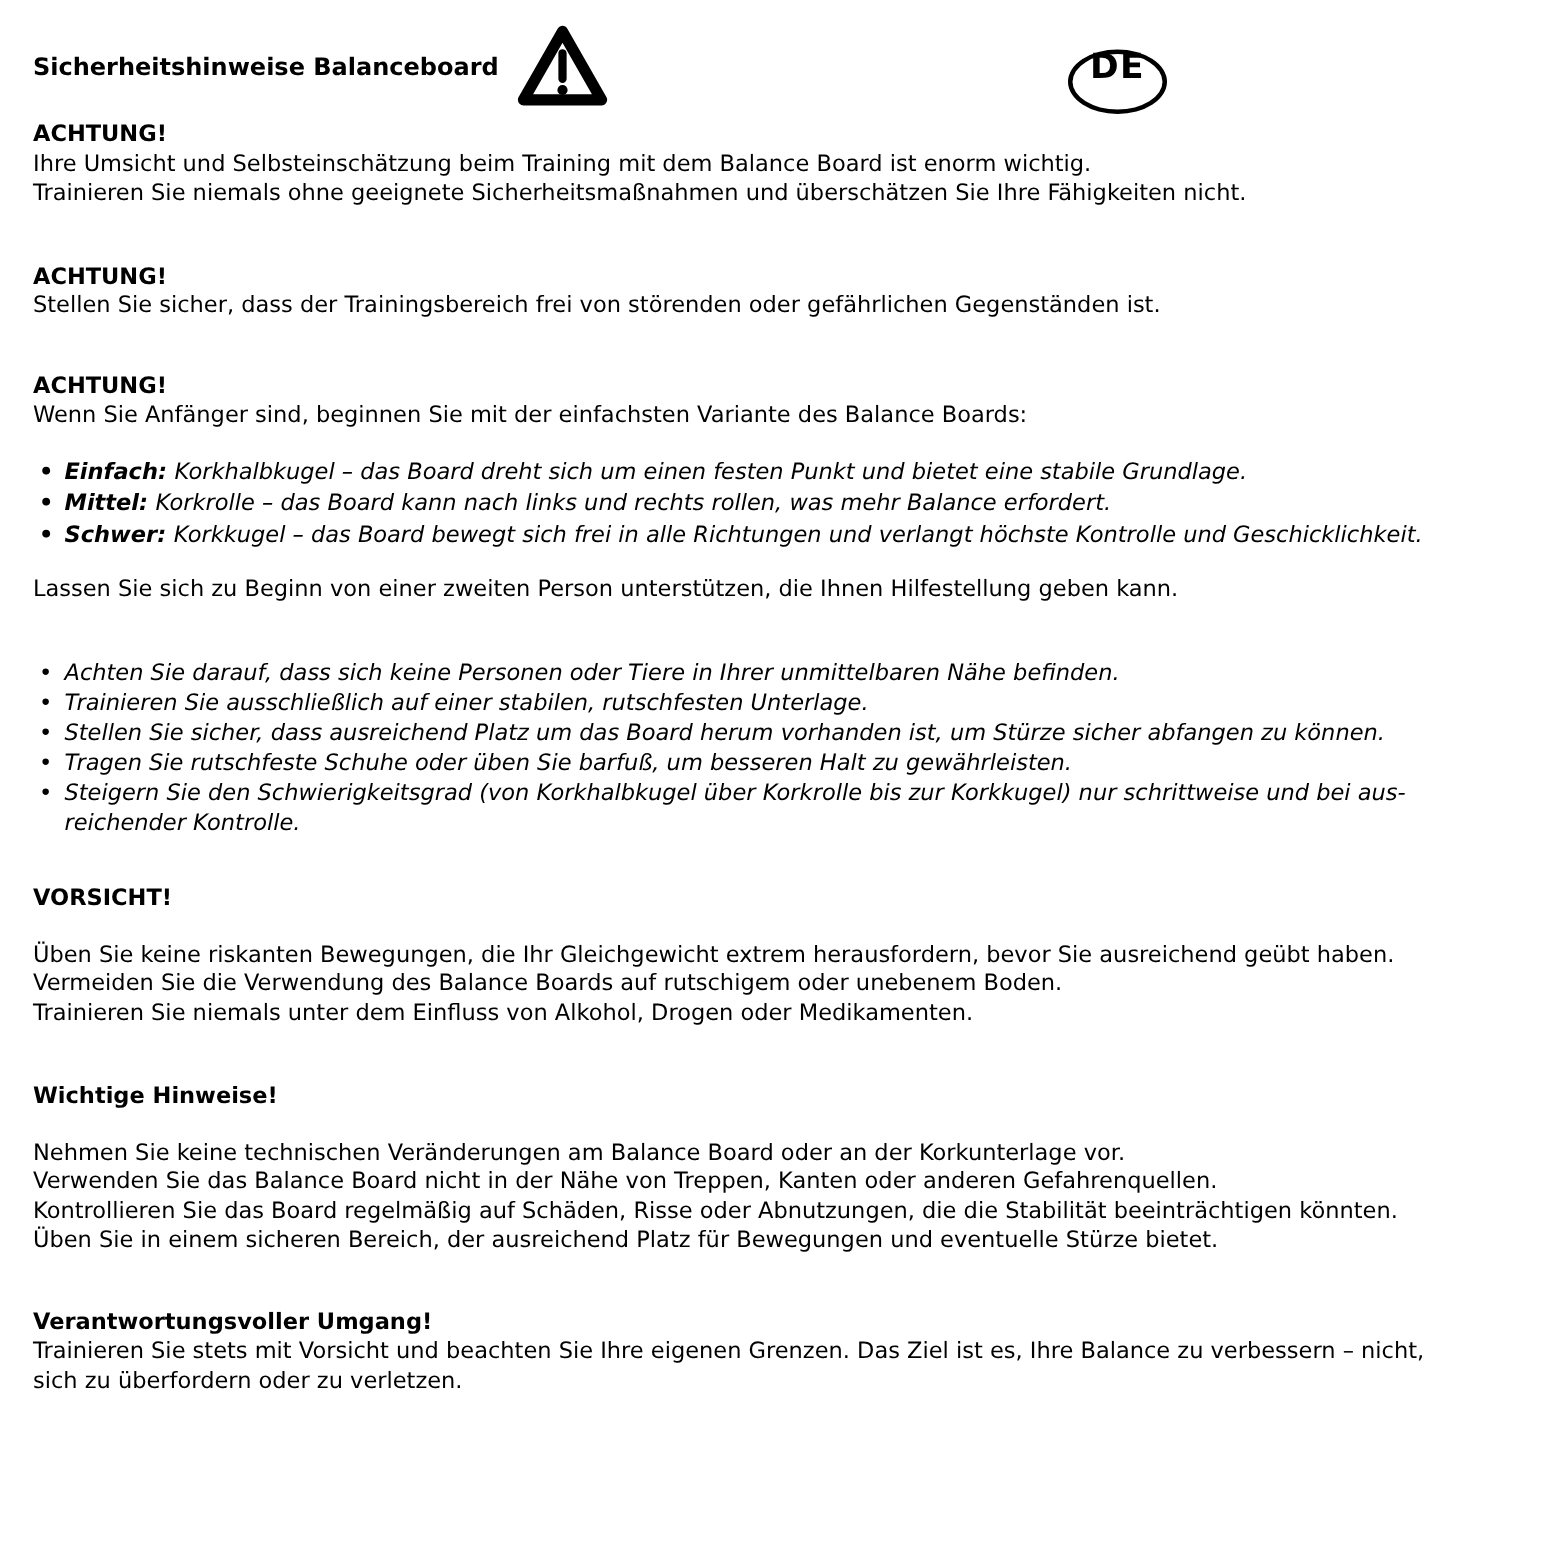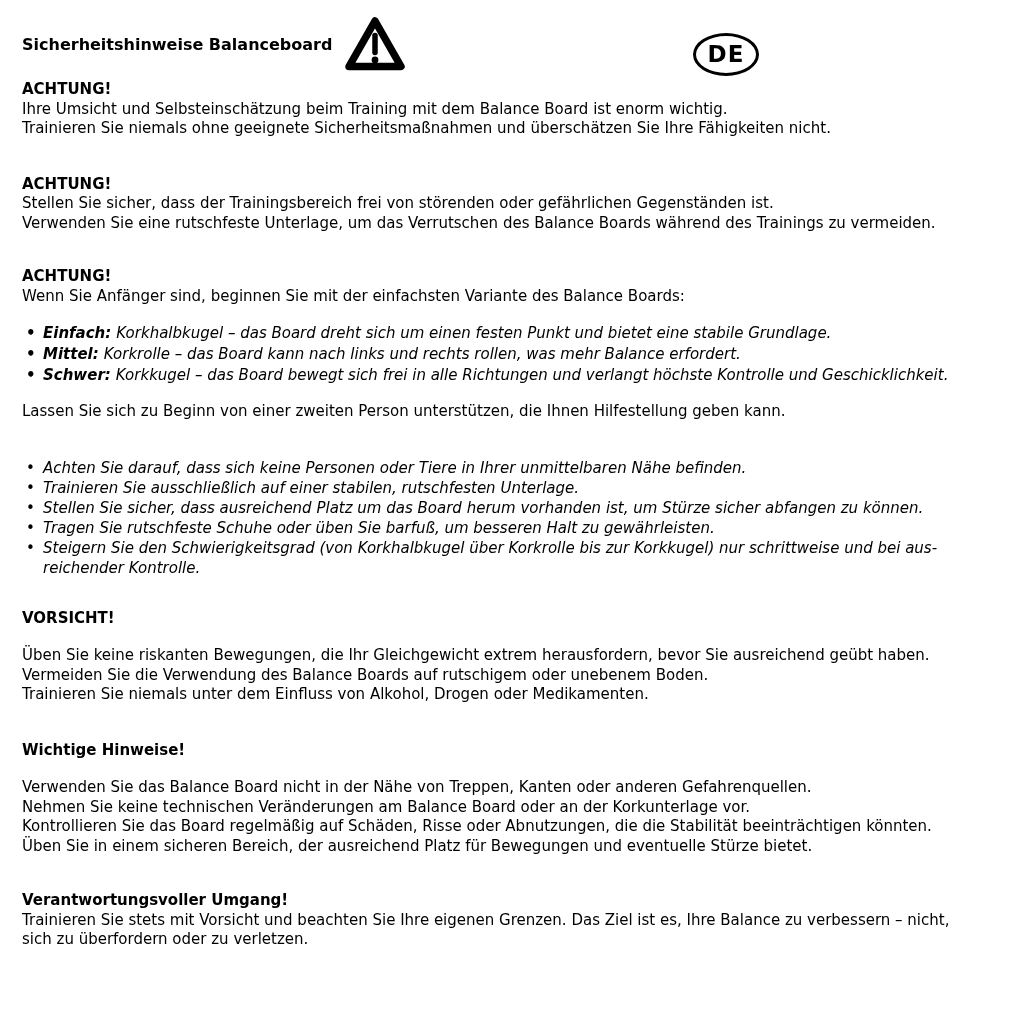--- a/index.html
+++ b/index.html
@@ -11,24 +11,24 @@
     font-size: 15px;
     line-height: 19.5px;
   }
   .page { position: relative; width: 817px; height: 1029px; padding: 14px 26px 0 22px; }
 
   
   .header { display: flex; align-items: center; height: 62px; }
   .title { font-size: 16px; font-weight: bold; line-height: 20px; }
   .warn-icon { margin-left: 12px; display: inline-flex; }
   .badge {
-    position: absolute; top: 33px; right: 58px;
+    position: absolute; top: 33px; right: 39px;
     width: 66px; height: 43px;
     border: 3.5px solid #000; border-radius: 50%;
-    display: flex; align-items: center; justify-content: center;
+    display: flex; align-items: flex-start; justify-content: center;
     font-weight: bold; font-size: 23px; letter-spacing: 1px;
   }
 
   
   h2 { font-size: 15px; font-weight: bold; line-height: 19.5px; }
   .line { white-space: nowrap; }
   .s-a1 { margin-top: 4px; }
   .s-a2 { margin-top: 36px; }
   .s-a3 { margin-top: 34px; }
 
@@ -75,21 +75,20 @@
 
   <section class="s-a1">
     <h2>ACHTUNG!</h2>
     <p class="line">Ihre Umsicht und Selbsteinschätzung beim Training mit dem Balance Board ist enorm wichtig.</p>
     <p class="line">Trainieren Sie niemals ohne geeignete Sicherheitsmaßnahmen und überschätzen Sie Ihre Fähigkeiten nicht.</p>
   </section>
 
   <section class="s-a2">
     <h2>ACHTUNG!</h2>
     <p class="line">Stellen Sie sicher, dass der Trainingsbereich frei von störenden oder gefährlichen Gegenständen ist.</p>
-    <p class="line">Verwenden Sie eine rutschfeste Unterlage, um das Verrutschen des Balance Boards während des Trainings zu vermeiden.</p>
   </section>
 
   <section class="s-a3">
     <h2>ACHTUNG!</h2>
     <p class="line">Wenn Sie Anfänger sind, beginnen Sie mit der einfachsten Variante des Balance Boards:</p>
     <ul class="list levels">
       <li>
         <strong>Einfach:</strong><span>Korkhalbkugel – das Board dreht sich um einen festen Punkt und bietet eine stabile Grundlage.</span>
       </li>
       <li>
@@ -120,22 +119,22 @@
     <div class="para">
       <p class="line">Üben Sie keine riskanten Bewegungen, die Ihr Gleichgewicht extrem herausfordern, bevor Sie ausreichend geübt haben.</p>
       <p class="line">Vermeiden Sie die Verwendung des Balance Boards auf rutschigem oder unebenem Boden.</p>
       <p class="line">Trainieren Sie niemals unter dem Einfluss von Alkohol, Drogen oder Medikamenten.</p>
     </div>
   </section>
 
   <section class="s-important">
     <h2>Wichtige Hinweise!</h2>
     <div class="para">
+      <p class="line">Nehmen Sie keine technischen Veränderungen am Balance Board oder an der Korkunterlage vor.</p>
       <p class="line">Verwenden Sie das Balance Board nicht in der Nähe von Treppen, Kanten oder anderen Gefahrenquellen.</p>
-      <p class="line">Nehmen Sie keine technischen Veränderungen am Balance Board oder an der Korkunterlage vor.</p>
       <p class="line">Kontrollieren Sie das Board regelmäßig auf Schäden, Risse oder Abnutzungen, die die Stabilität beeinträchtigen könnten.</p>
       <p class="line">Üben Sie in einem sicheren Bereich, der ausreichend Platz für Bewegungen und eventuelle Stürze bietet.</p>
     </div>
   </section>
 
   <section class="s-responsible">
     <h2>Verantwortungsvoller Umgang!</h2>
     <p class="line">Trainieren Sie stets mit Vorsicht und beachten Sie Ihre eigenen Grenzen. Das Ziel ist es, Ihre Balance zu verbessern – nicht,</p>
     <p class="line">sich zu überfordern oder zu verletzen.</p>
   </section>

